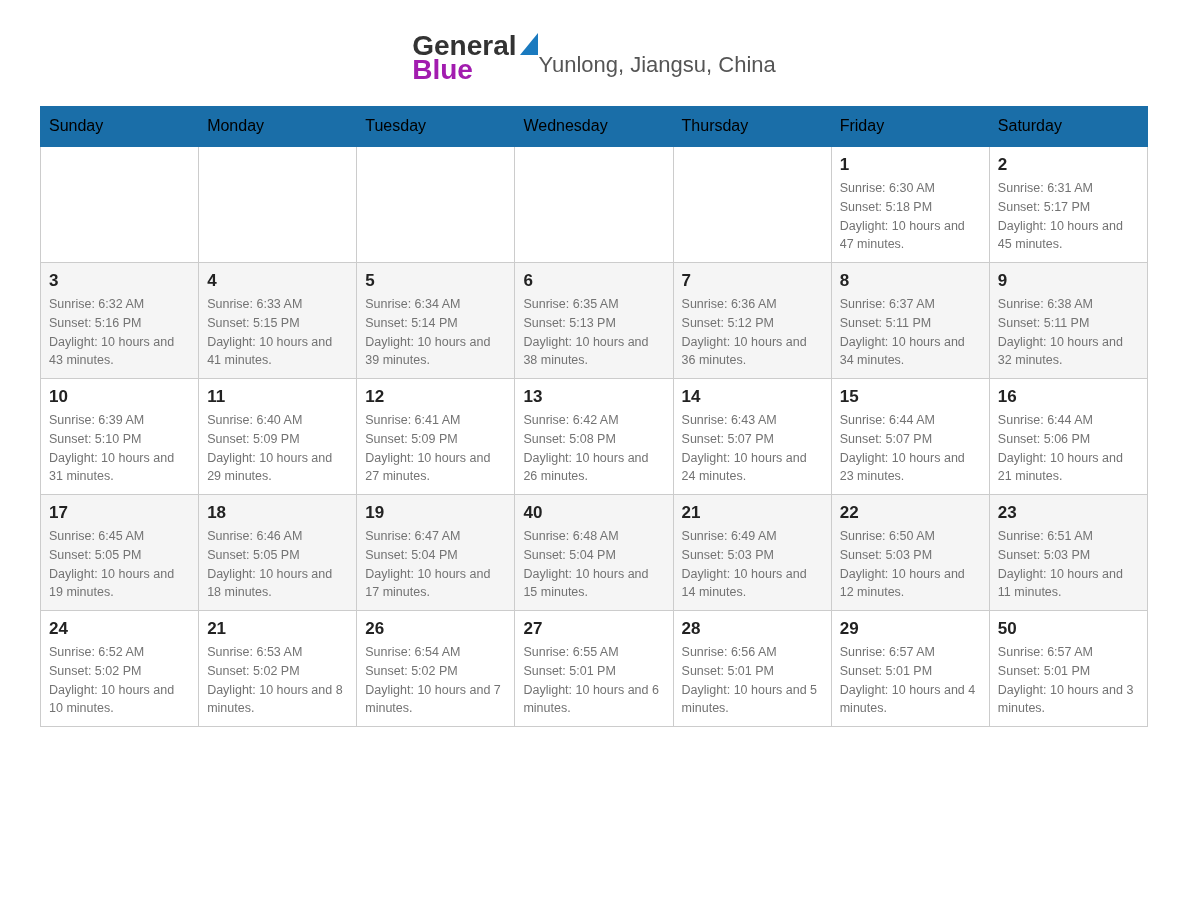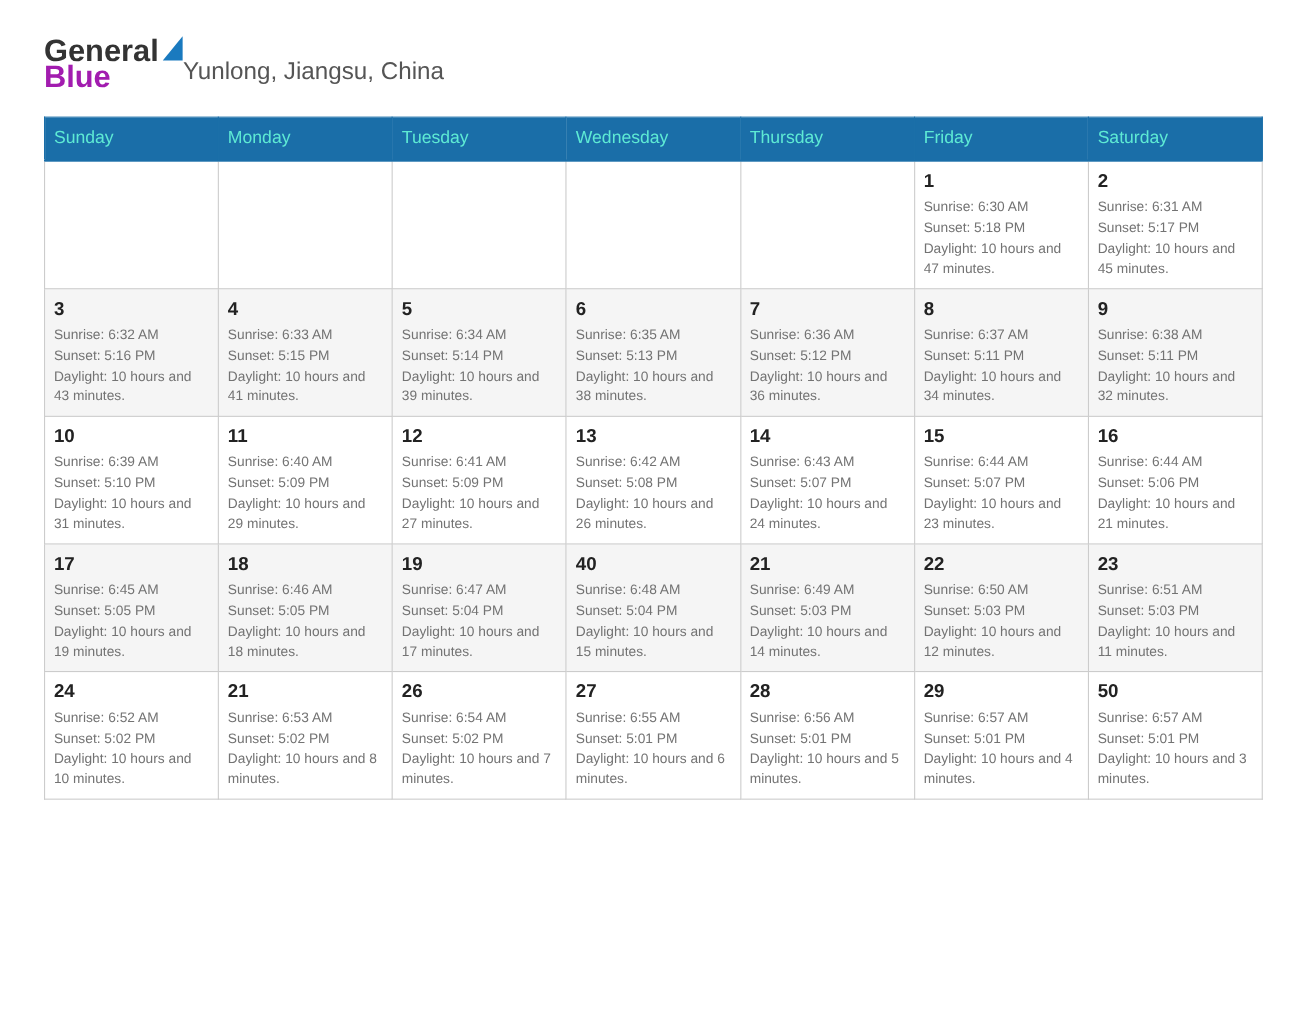--- a/index.html
+++ b/index.html
@@ -5,21 +5,21 @@
     * { box-sizing: border-box; margin: 0; padding: 0; }
     body {
       background: #fff;
       font-family: Arial, Helvetica, sans-serif;
       padding: 30px 40px;
       width: 1188px;
       min-height: 918px;
     }
     .header {
       display: flex;
-      justify-content: flex-start;
+      justify-content: center;
       align-items: flex-start;
       margin-bottom: 20px;
     }
     .logo {
       display: flex;
       flex-direction: column;
       align-items: flex-start;
     }
     .logo-text {
       display: flex;
@@ -64,21 +64,21 @@
       color: #555;
       margin-top: 22px;
     }
     .calendar-table {
       width: 100%;
       border-collapse: collapse;
       margin-top: 10px;
     }
     .calendar-table th {
       background-color: #1a6ea8;
-      color: #5eead4;
+      color: #000000;
       padding: 10px 8px;
       font-size: 16px;
       font-weight: normal;
       text-align: left;
       border: 1px solid #1a6ea8;
     }
     .calendar-table td {
       vertical-align: top;
       padding: 8px;
       border: 1px solid #ccc;

